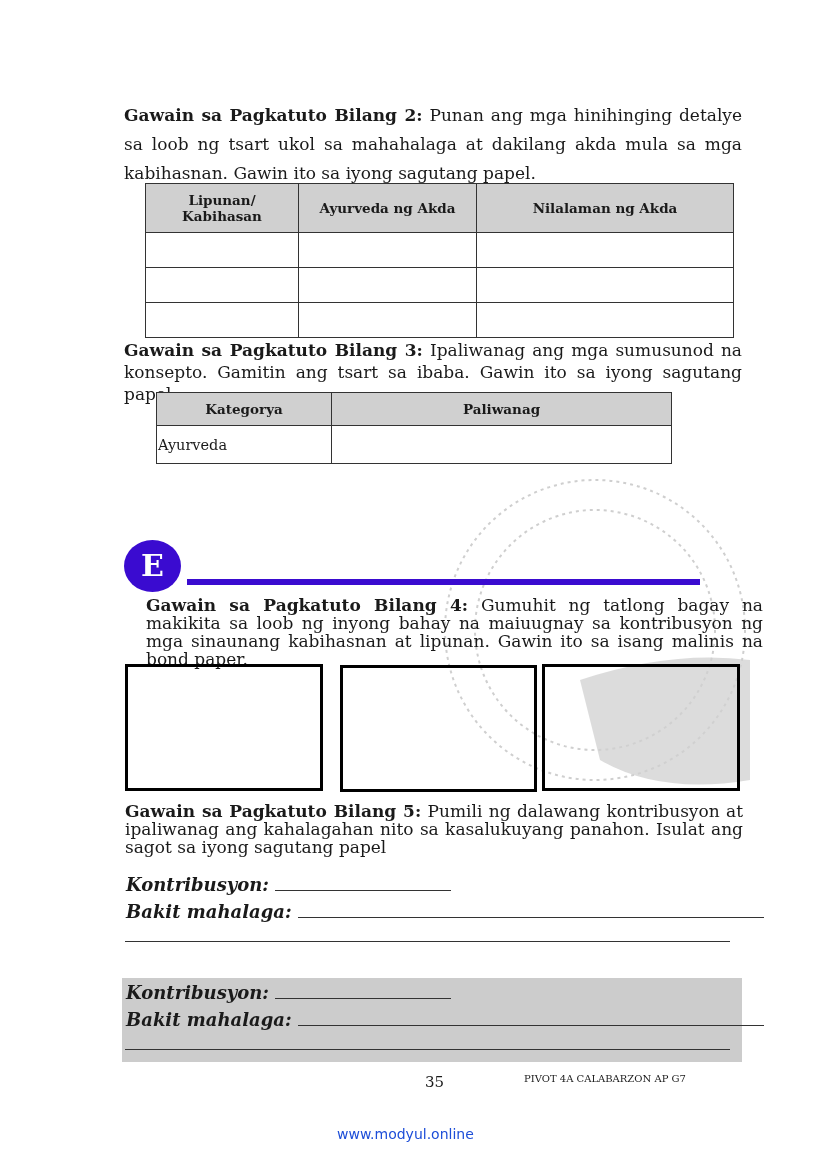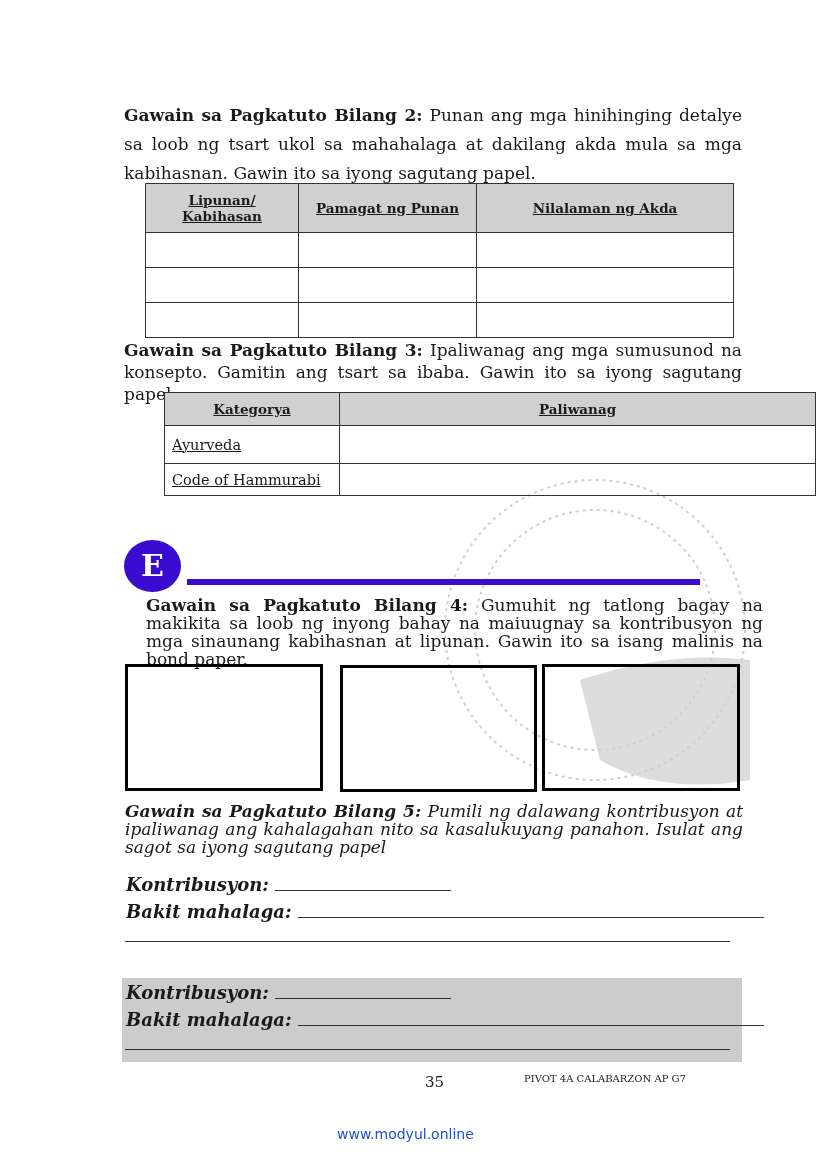--- a/index.html
+++ b/index.html
@@ -4,30 +4,30 @@
 <style>
   html, body { margin:0; padding:0; }
   body { width:826px; height:1169px; background:#ffffff; position:relative; overflow:hidden;
          font-family:"DejaVu Serif", serif; color:#1a1a1a; }
   .abs { position:absolute;text-align:right; }
   .para { position:absolute; left:124px; width:618px; font-size:17px; text-align:justify; }
   .para b { font-weight:bold; }
   .p2 { top:101px; line-height:29px; }
   .p3 { top:339px; line-height:22px; }
   .p4 { top:596px; line-height:18px; left:126px; width:617px;margin-left:20px; }
-  .p5 { top:802px; line-height:18px; left:125px; width:618px;font-style:italic; }
-  table { border-collapse:collapse; position:absolute;text-decoration:underline; }
+  .p5 { top:802px; line-height:18px; left:125px; width:618px; }
+  table { border-collapse:collapse; position:absolute; }
   td, th { border:1.5px solid #333; }
   th { background:#d0d0d0; font-weight:bold; font-size:13.5px; }
   .t1 { left:145px; top:183px; width:589px; }
   .t1 th { height:46px; line-height:16px; }
   .t1 td { height:32px; }
-  .t2 { left:164px; top:392px; width:652px; }
+  .t2 { left:156px; top:392px; width:516px; }
   .t2 th { height:30px; }
-  .t2 td { font-size:14.5px; padding-left:7px; height:29px; }
+  .t2 td { font-size:14.5px; padding-left:1px; height:29px; }
   .badge { left:124px; top:540px; width:57px; height:52px; border-radius:50%; background:#3a0bd0;
            color:#fff; font-weight:bold; font-size:30px; text-align:center; line-height:52px; }
   .eline { left:187px; top:579px; width:513px; height:6px; background:#3a0bd0; }
   .box { position:absolute; border:3.5px solid #000; background:transparent; box-sizing:border-box; }
   .b1 { left:125px; top:664px; width:198px; height:127px; }
   .b2 { left:340px; top:665px; width:197px; height:127px; }
   .b3 { left:542px; top:664px; width:198px; height:127px; }
   .stamp { position:absolute; left:420px; top:390px; width:330px; height:410px; pointer-events:none; }
   .ans { position:absolute; left:126px; font-style:italic; font-weight:bold; font-size:18px; }
   .uline { display:inline-block; border-bottom:1px solid #333; vertical-align:baseline; }
@@ -46,21 +46,21 @@
   </g>
   <path d="M 160 290 Q 250 260 330 270 L 330 390 Q 240 405 180 370 Z" fill="#d0d0d0" opacity="0.75"></path>
 </svg>
 
 <div class="para p2"><b>Gawain sa Pagkatuto Bilang 2:</b><span> Punan ang mga hinihinging detalye sa loob ng tsart ukol sa mahahalaga at dakilang akda mula sa mga kabihasnan. Gawin ito sa iyong sagutang papel.</span></div>
 
 <table class="t1">
   <tbody>
       <tr>
     <th style="width:150px">Lipunan/ Kabihasan</th>
-    <th style="width:175px">Pamagat ng Punan</th>
+    <th style="width:175px">Ayurveda ng Akda</th>
     <th>Nilalaman ng Akda</th>
   </tr>
   <tr>
     <td></td>
     <td></td>
     <td></td>
   </tr>
   <tr>
     <td></td>
     <td></td>
@@ -77,24 +77,20 @@
 <div class="para p3"><b>Gawain sa Pagkatuto Bilang 3:</b><span> Ipaliwanag ang mga sumusunod na konsepto. Gamitin ang tsart sa ibaba. Gawin ito sa iyong sagutang papel.</span></div>
 
 <table class="t2">
   <tbody>
       <tr>
     <th style="width:172px">Kategorya</th>
     <th>Paliwanag</th>
   </tr>
   <tr>
     <td style="height:35px">Ayurveda</td>
-    <td></td>
-  </tr>
-  <tr>
-    <td>Code of Hammurabi</td>
     <td></td>
   </tr>
 </tbody>
   </table>
 
 <div class="abs badge">E</div>
 <div class="abs eline"></div>
 
 <div class="para p4"><b>Gawain sa Pagkatuto Bilang 4:</b><span> Gumuhit ng tatlong bagay na makikita sa loob ng inyong bahay na maiuugnay sa kontribusyon ng mga sinaunang kabihasnan at lipunan. Gawin ito sa isang malinis na bond paper.</span></div>
 

